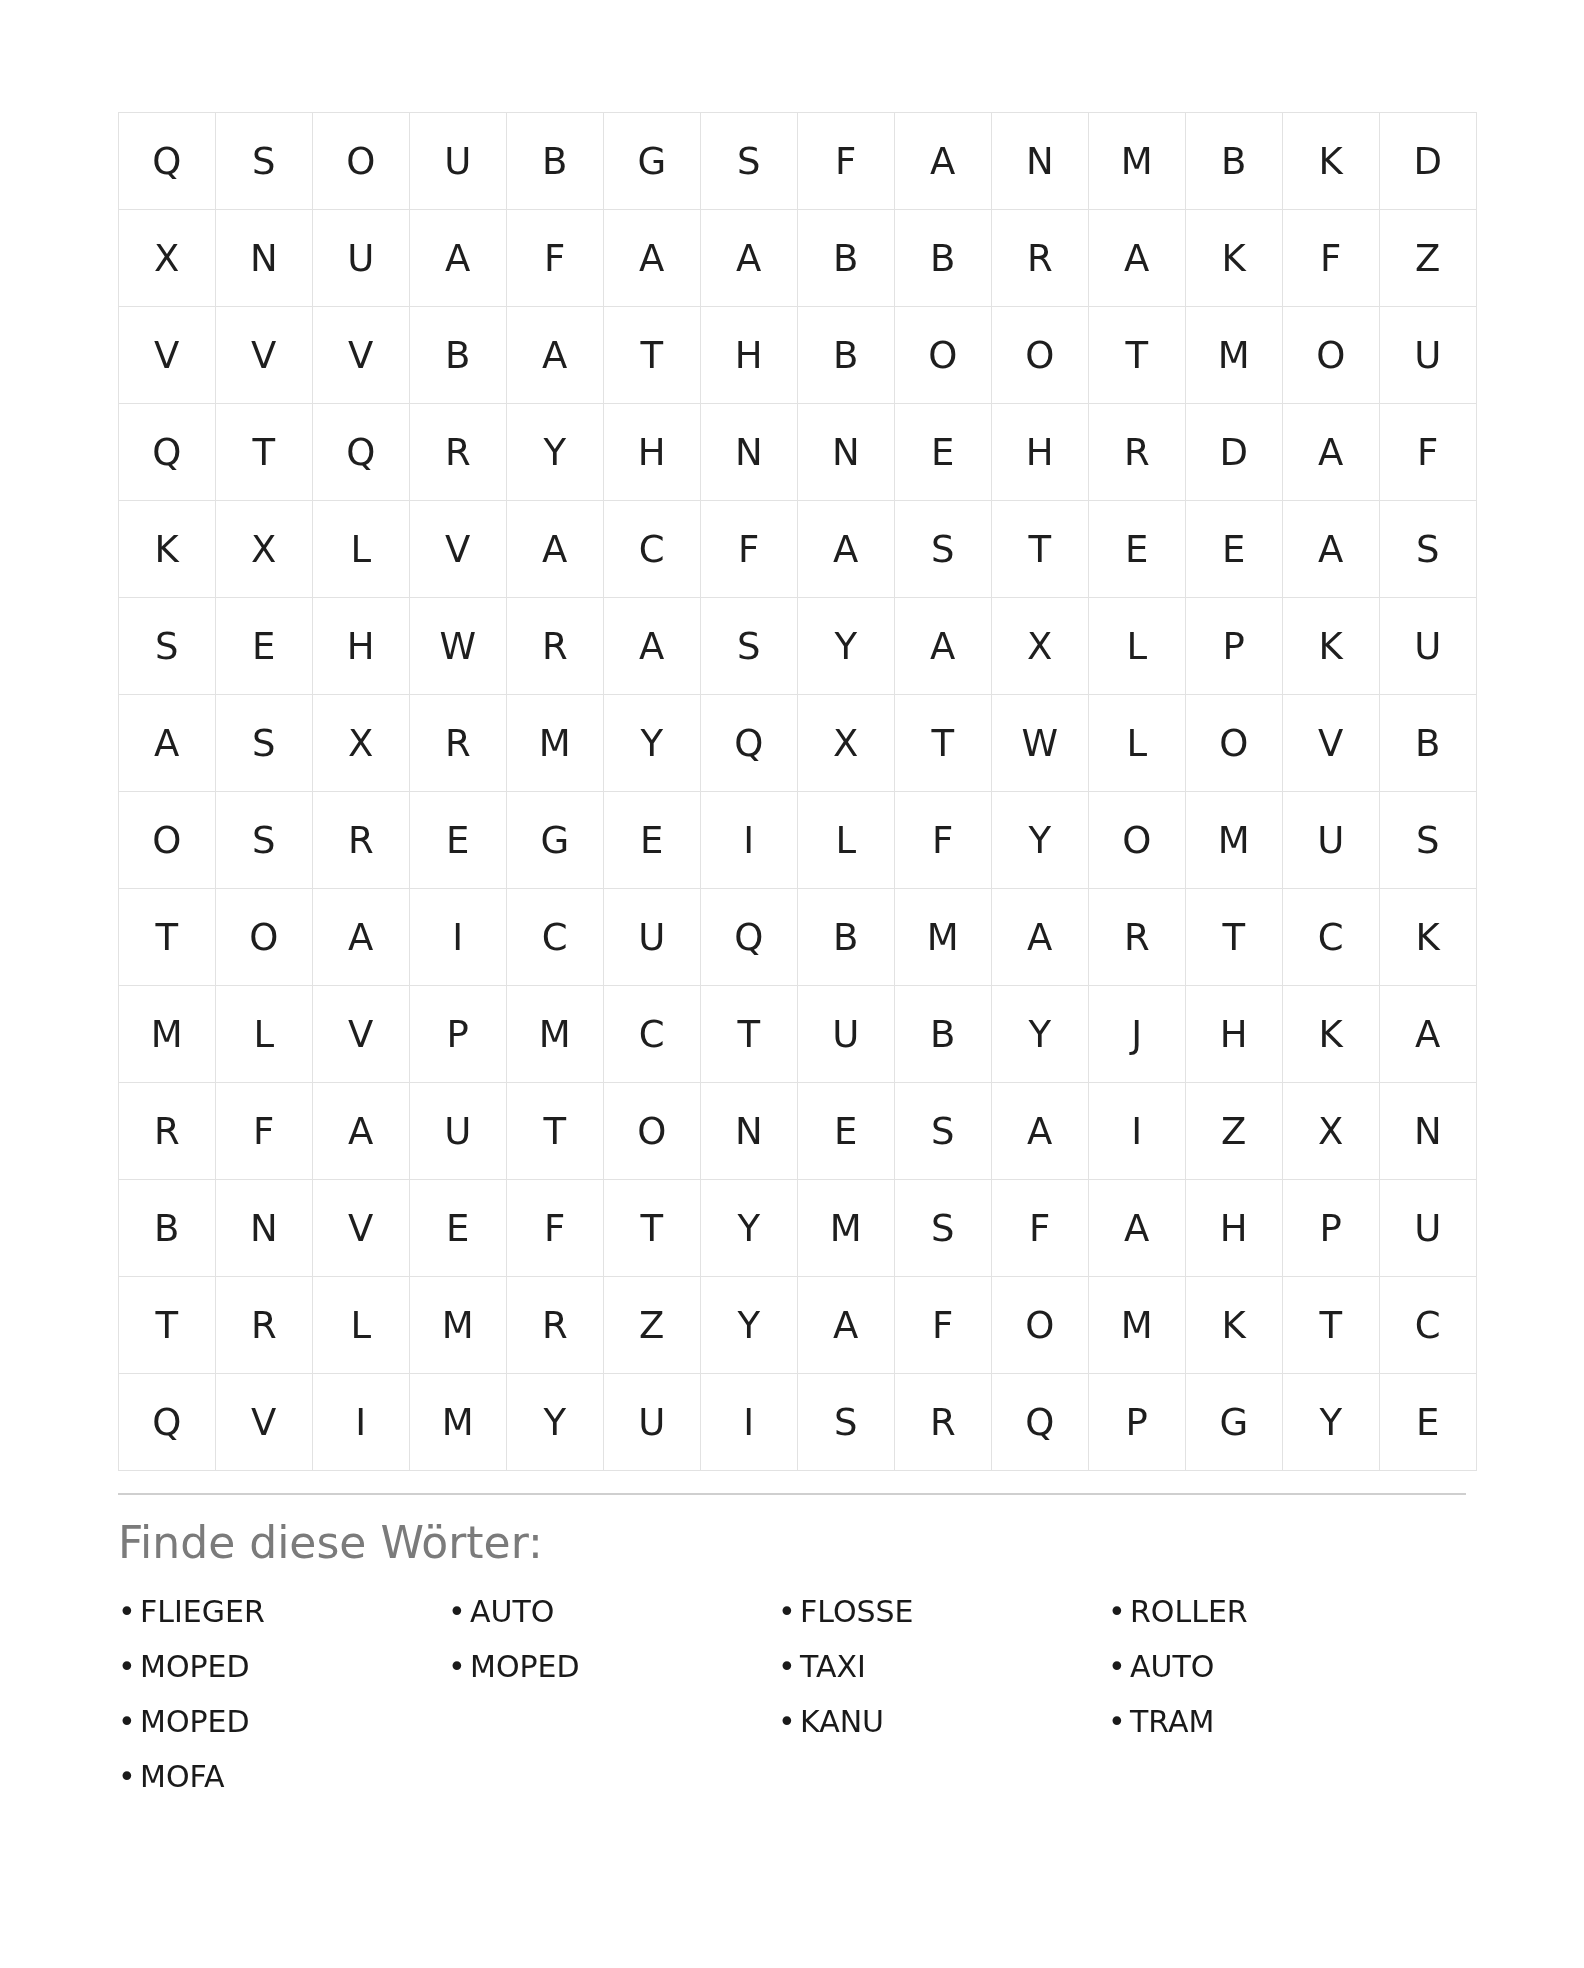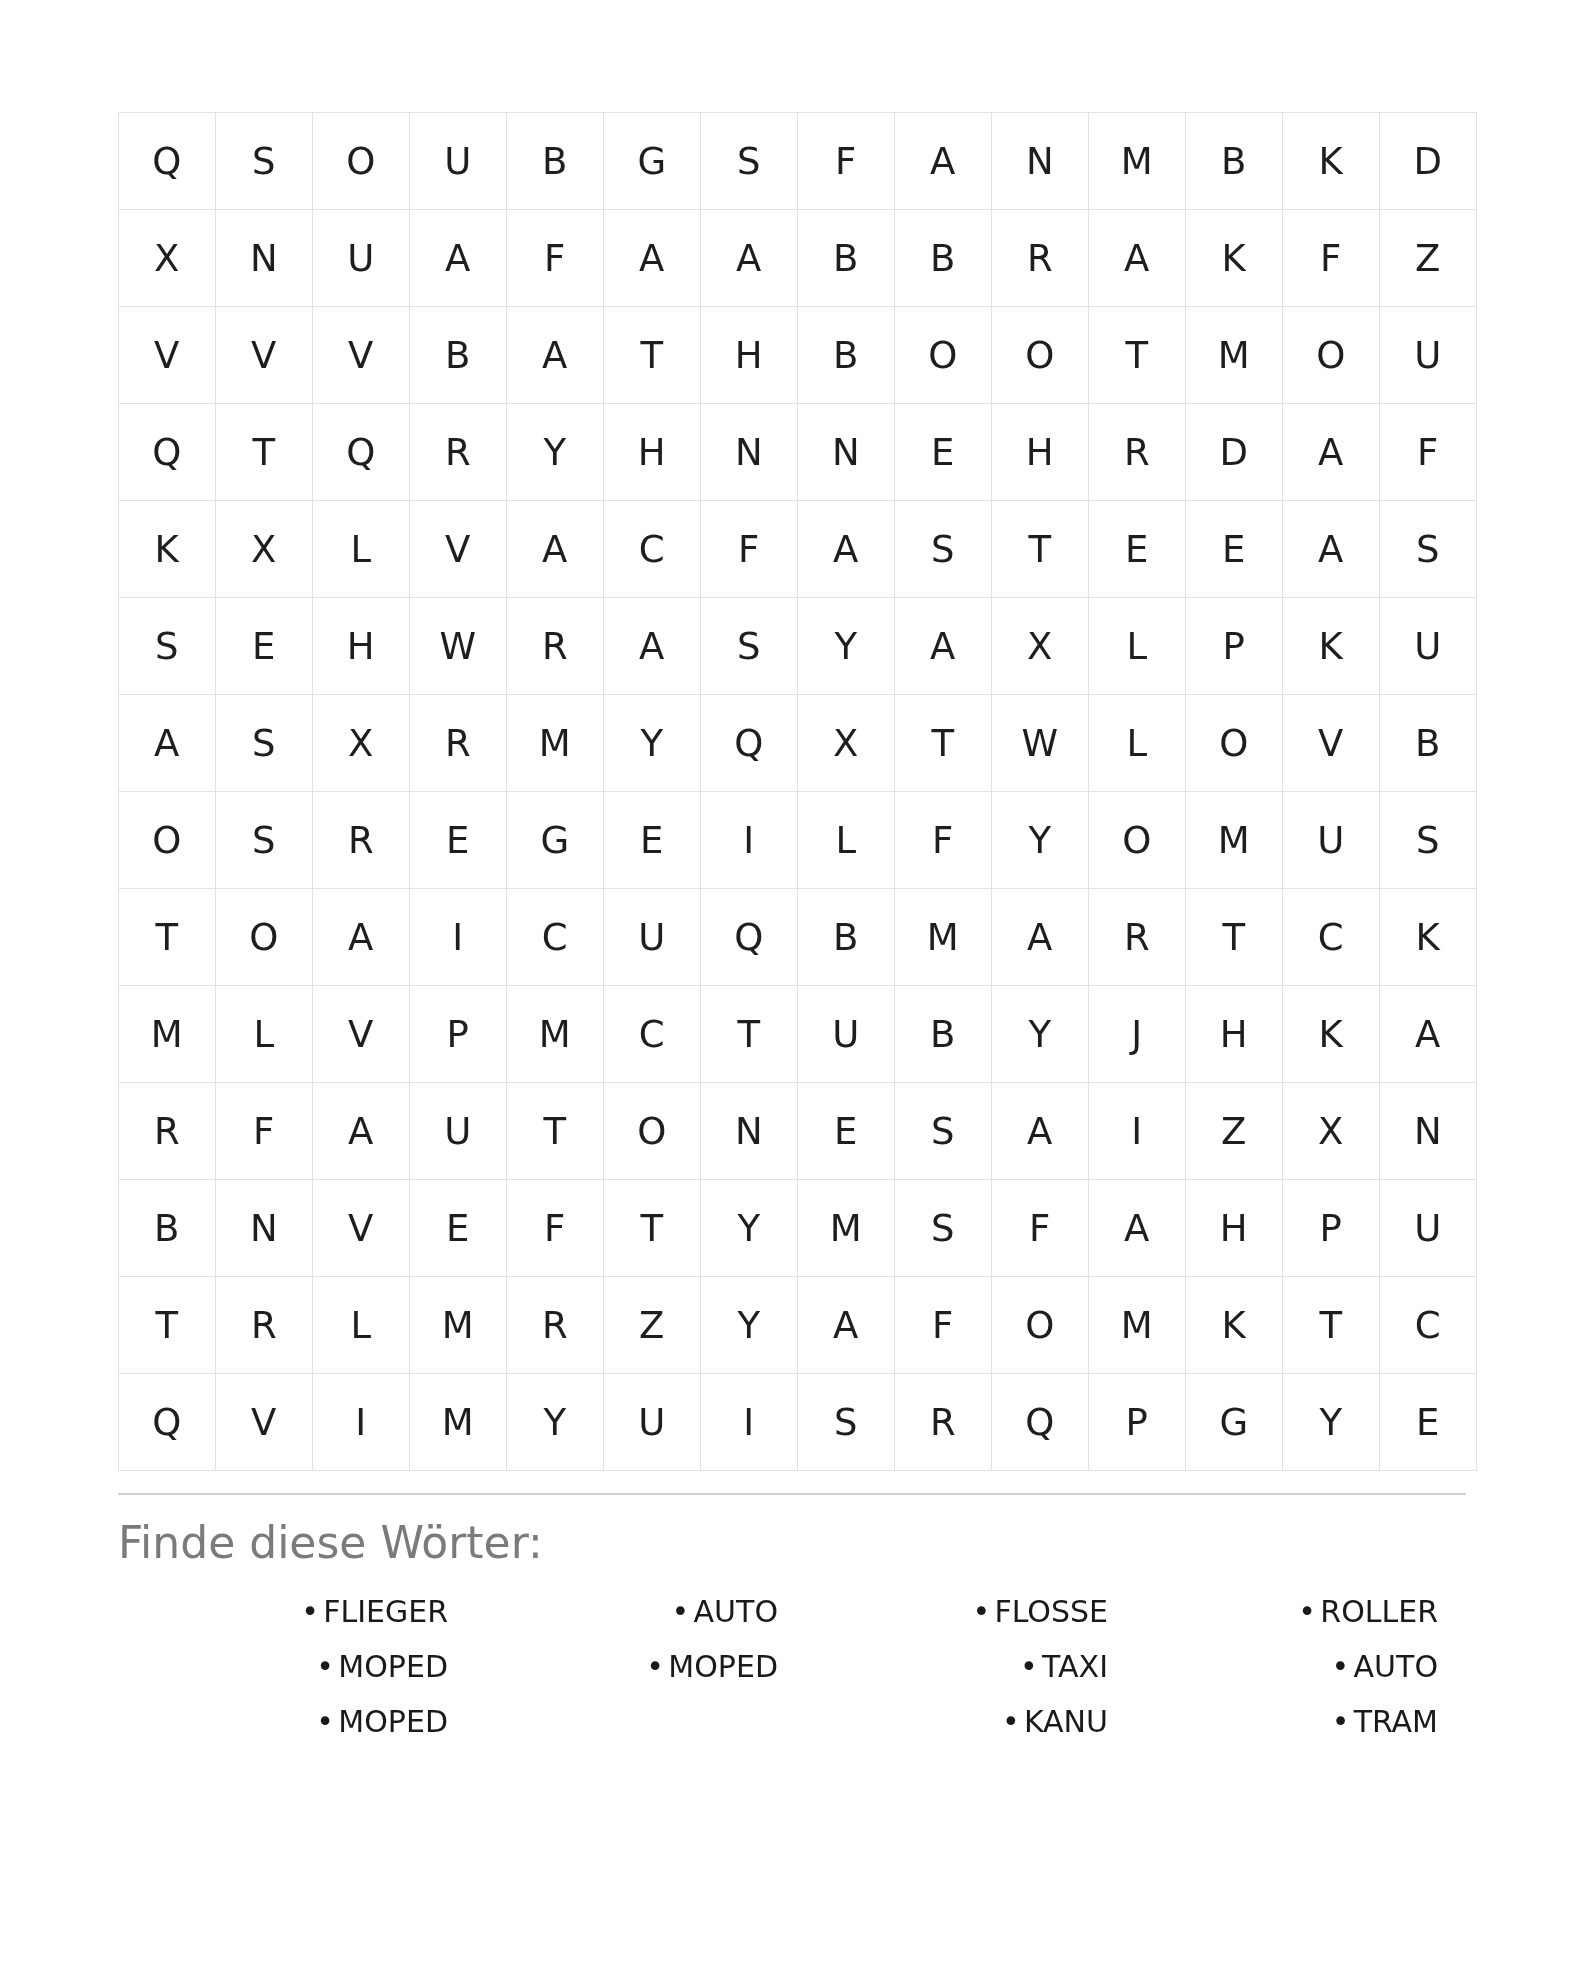--- a/index.html
+++ b/index.html
@@ -62,21 +62,20 @@
   .wordlist {
     margin-top: 16px;
     display: flex;
     flex-direction: row;
     gap: 0;
   }
   .word-col {
     width: 330px;
     display: flex;
     flex-direction: column;
-    align-items: flex-end;
   }
   .word-item {
     font-size: 30px;
     line-height: 55px;
     color: #1a1a1a;
     white-space: nowrap;
     font-family: "DejaVu Sans", sans-serif;
   }
   .bullet {
     display: inline-block;
@@ -319,20 +318,21 @@
 
   <div class="divider"></div>
 
   <div class="wordlist-title">Finde diese Wörter:</div>
 
   <div class="wordlist" id="wordlist">
       <div class="word-col">
         <div class="word-item"><span class="bullet">•</span><span>FLIEGER</span></div>
         <div class="word-item"><span class="bullet">•</span><span>MOPED</span></div>
         <div class="word-item"><span class="bullet">•</span><span>MOPED</span></div>
+        <div class="word-item"><span class="bullet">•</span><span>MOFA</span></div>
       </div>
       <div class="word-col">
         <div class="word-item"><span class="bullet">•</span><span>AUTO</span></div>
         <div class="word-item"><span class="bullet">•</span><span>MOPED</span></div>
       </div>
       <div class="word-col">
         <div class="word-item"><span class="bullet">•</span><span>FLOSSE</span></div>
         <div class="word-item"><span class="bullet">•</span><span>TAXI</span></div>
         <div class="word-item"><span class="bullet">•</span><span>KANU</span></div>
       </div>

